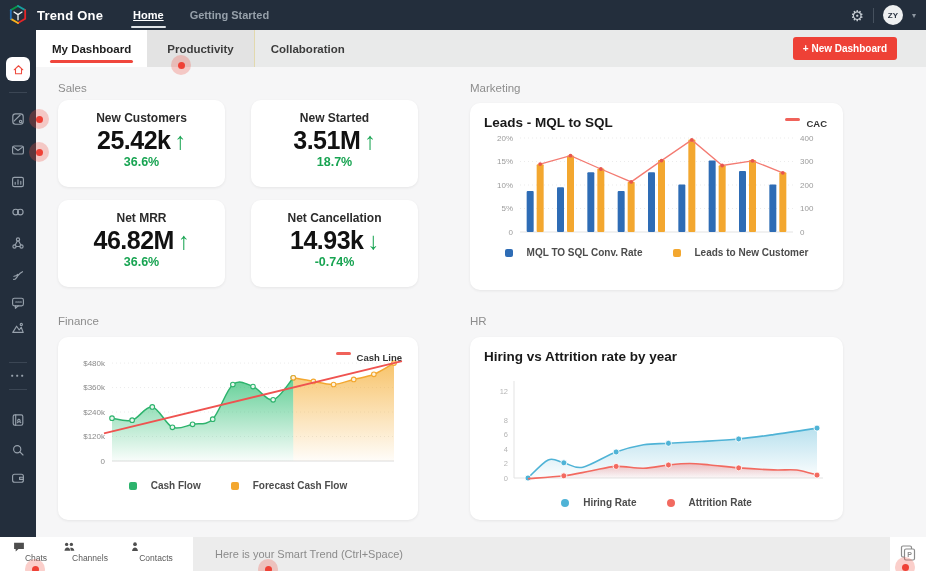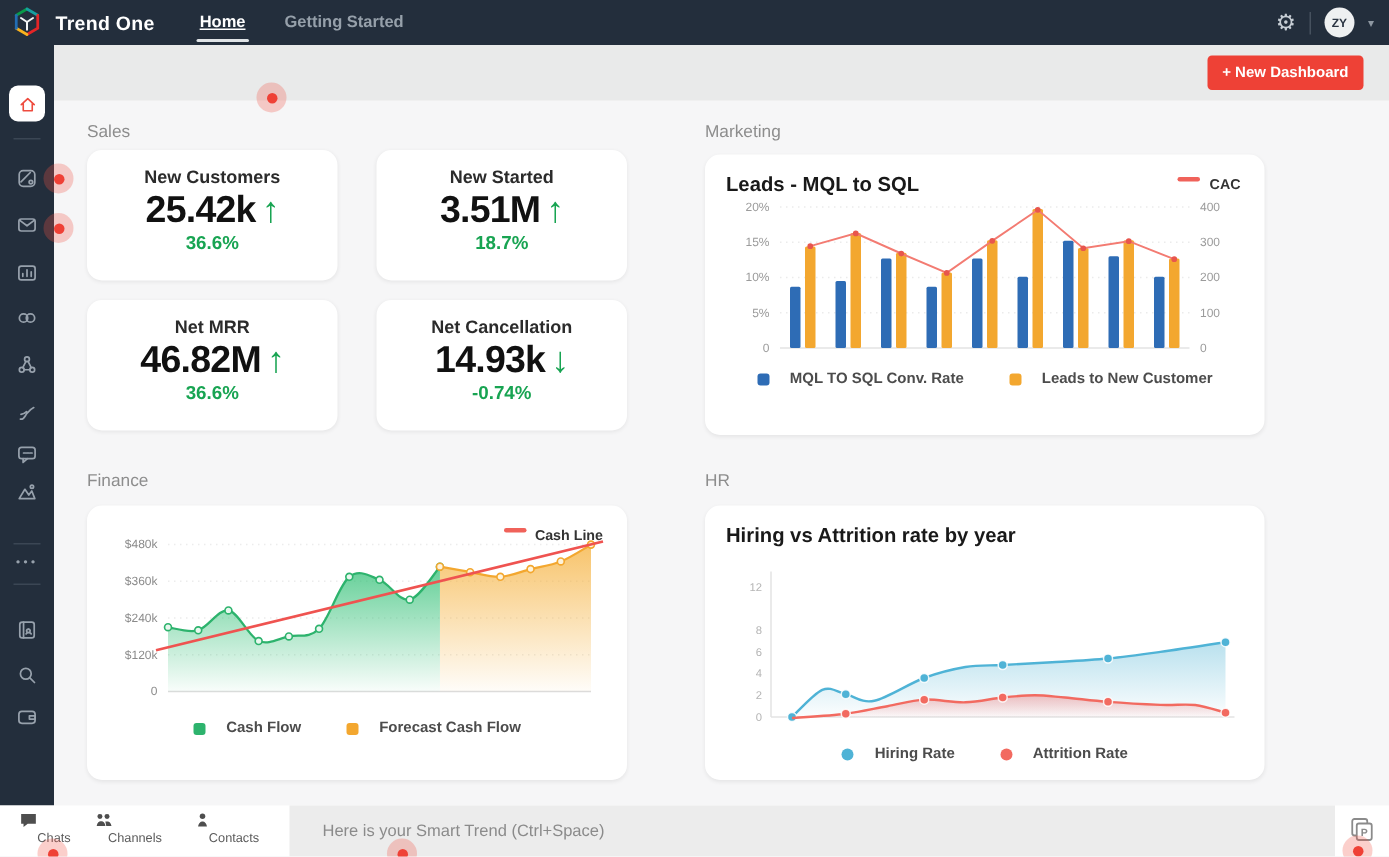--- a/index.html
+++ b/index.html
@@ -35,21 +35,21 @@
 
   
   .main{position:absolute;left:36px;top:30px;right:0;bottom:34px;}
   .tabbar{height:37px;background:#e9eaea;position:relative;display:flex;}
   .tab{padding:0 16px;display:flex;align-items:center;font-size:11.5px;font-weight:bold;
     color:#3c3c3c;position:relative;cursor:pointer;}
   .tab.active{background:#fff;color:#1d1d1d;}
   .tab.active::after{content:"";position:absolute;left:14px;right:14px;bottom:4px;height:3px;
     background:#f0473d;border-radius:2px;}
   .tab.shaded{background:#e3e3e3;border-right:1px solid #e2d9ae;padding:0 20px;}
-  .new-dash{position:absolute;right:17px;top:7px;background:#ee4136;color:#fff;font-size:10px;
+  .new-dash{position:absolute;right:29px;top:7px;background:#ee4136;color:#fff;font-size:10px;
     font-weight:bold;padding:6px 10px;border-radius:3px;cursor:pointer;}
 
   .content{position:relative;height:calc(100% - 37px);}
   .section-title{position:absolute;font-size:11.5px;color:#8d8d8d;}
   .card{background:#fff;border-radius:10px;box-shadow:0 1px 3px rgba(0,0,0,.07);}
 
   .kpi-grid{position:absolute;left:22px;top:33px;width:360px;display:grid;
     grid-template-columns:1fr 1fr;column-gap:26px;row-gap:13px;}
   .kpi{height:87px;text-align:center;padding-top:11px;cursor:default;}
   .kpi-label{font-size:12px;font-weight:bold;color:#2b2b2b;}
@@ -196,20 +196,25 @@
     <div class="side-item" style="top: 434px;">
       <svg width="16" height="16" viewBox="0 0 16 16" fill="none" stroke="#97a1ac" stroke-width="1.15" stroke-linecap="round" stroke-linejoin="round">
         <rect x="2.6" y="4.2" width="10.8" height="8" rx="2"></rect>
         <path d="M9.6 7.2h3.8v2.2H9.6z"></path>
       </svg>
     </div>
   </div>
 
 <div class="main">
   <div class="tabbar">
+    <div id="tab-strip" style="display:flex;">
+        <div class="tab active">My Dashboard</div>
+        <div class="tab shaded">Productivity</div>
+        <div class="tab">Collaboration</div>
+      </div>
     <div class="new-dash">+ New Dashboard</div>
   </div>
 
   <div class="content">
     <div class="section-title" style="left:22px;top:15px;">Sales</div>
     <div class="kpi-grid" id="kpi-grid">
         <div class="card kpi">
           <div class="kpi-label">New Customers</div>
           <div class="kpi-value">25.42k<span class="kpi-arrow">↑</span></div>
           <div class="kpi-change">36.6%</div>

